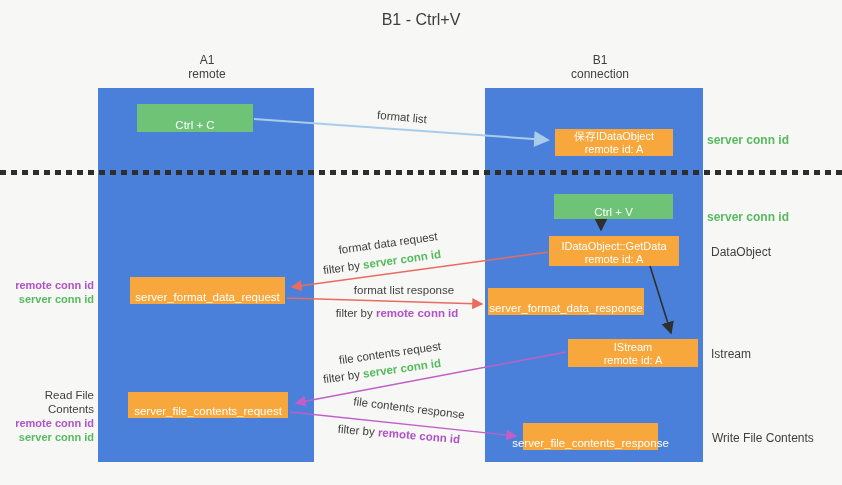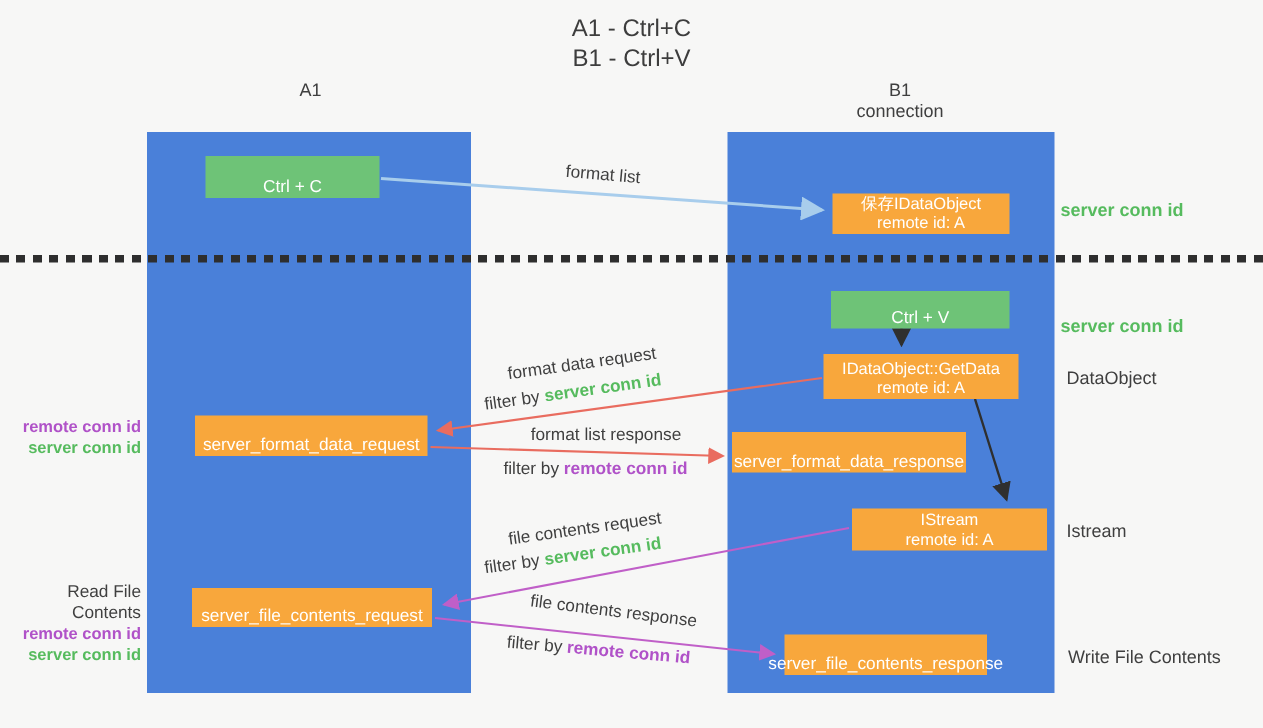--- a/index.html
+++ b/index.html
@@ -39,26 +39,26 @@
   .left-block .plain { color:#3f3f3f; font-size:11.5px; }
 
   svg.arrows { position:absolute; left:0; top:0; pointer-events:none; }
 </style>
 </head>
 <body>
 
 <div class="canvas">
 
   <div class="title">
-    <div>A1 - Ctrl+C</div>
     <div>B1 - Ctrl+V</div>
   </div>
 
   <div class="lane-header left">
     <div>A1</div>
+    <div>remote</div>
   </div>
   <div class="lane-header right">
     <div>B1</div>
     <div>connection</div>
   </div>
 
   <div class="lane left"></div>
   <div class="lane right"></div>
 
   <svg class="arrows" width="842" height="485" viewBox="0 0 842 485">

